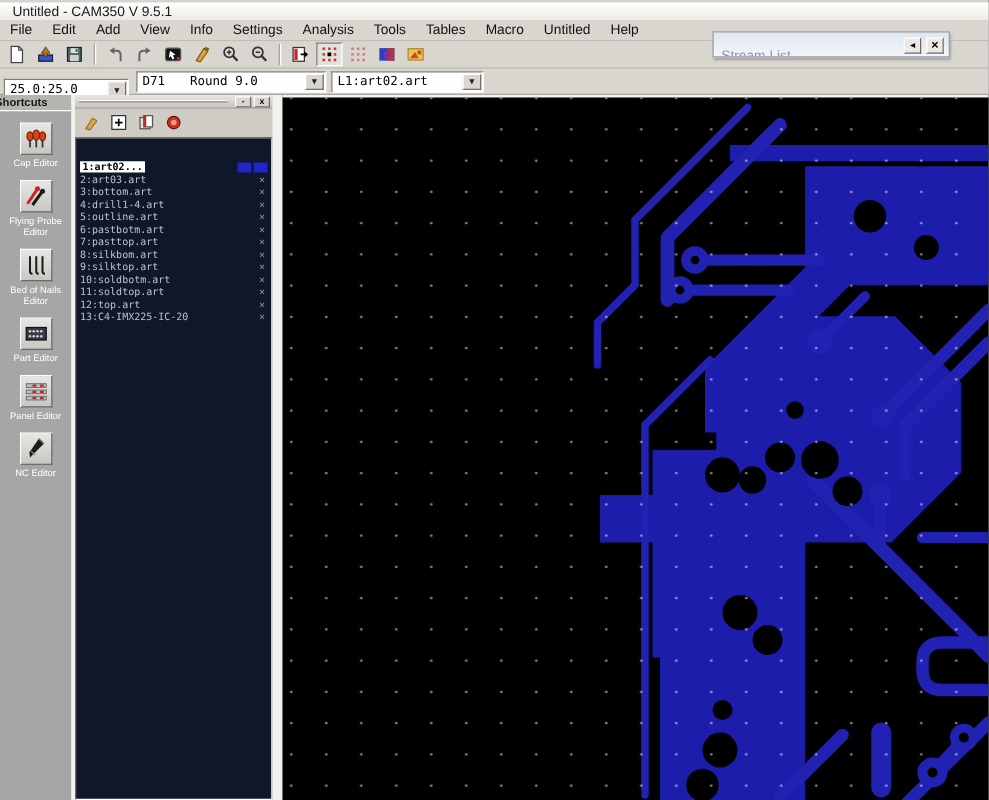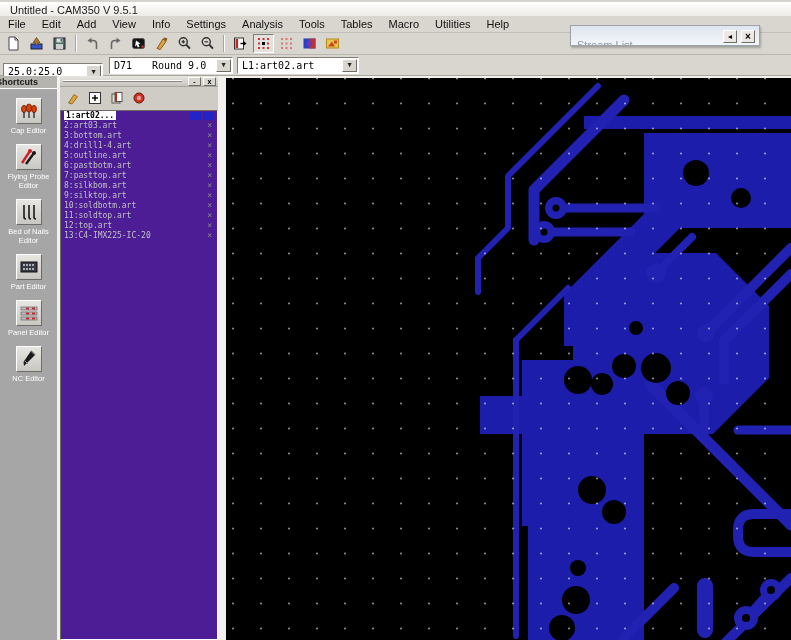--- a/index.html
+++ b/index.html
@@ -24,21 +24,21 @@
 
   .combobar { position:absolute; left:0; top:55px; width:791px; height:21px;
     background:#d9d6cf; display:flex; align-items:center; border-bottom:1px solid #aaa79f; }
   .combo { height:17px; background:#ffffff; border:1px solid; border-color:#807d78 #ffffff #ffffff #807d78;
     display:flex; align-items:center; font-size:10px; font-family:"DejaVu Sans Mono", monospace;
     color:#000; position:relative; margin-left:3px; padding-left:4px; }
   .combo .arrowbox { position:absolute; right:1px; top:1px; width:15px; height:13px;
     background:#d9d6cf; border:1px solid; border-color:#ffffff #6f6c68 #6f6c68 #ffffff;
     display:flex; align-items:center; justify-content:center; font-size:7px; color:#222; }
   .combo .txt { white-space:pre; }
-  .c1 { width:100px;margin-top:13px; } .c2 { width:124px; margin-left:6px; } .c3 { width:122px; margin-left:4px;text-align:center; }
+  .c1 { width:100px;margin-top:13px; } .c2 { width:152px; margin-left:6px; } .c3 { width:122px; margin-left:4px;text-align:center; }
   .c2 .code { width:38px; display:inline-block; }
 
   
   .stream { position:absolute; left:570px; top:25px; width:190px; height:21px; z-index:50;
     background:linear-gradient(#dfe6ee,#f3f6fa); border:1px solid #9aa2ac;
     box-shadow:1px 2px 2px rgba(0,0,0,.25); overflow:hidden; }
   .stream .stitle { position:absolute; left:6px; top:13px; font-size:11px; color:#8b96a3; }
   .stream .sbtn { position:absolute; top:4px; width:14px; height:13px; background:#ece9e4;
     border:1px solid; border-color:#ffffff #6f6c68 #6f6c68 #ffffff;
     font-size:8px; line-height:11px; text-align:center; color:#000; }
@@ -66,22 +66,22 @@
   .lp-titlebar { height:11px; background:linear-gradient(#e8e6e1,#c8c5bf); border-bottom:1px solid #a8a5a0;
     position:relative; }
   .lp-grip { position:absolute; left:3px; right:36px; top:4px; height:2px;
     border-top:1px solid #ffffff; border-bottom:1px solid #8a8783; }
   .lp-btn { position:absolute; top:1px; width:13px; height:9px; background:#d9d6cf;
     border:1px solid; border-color:#ffffff #6f6c68 #6f6c68 #ffffff;
     font-size:7px; line-height:7px; text-align:center; color:#000; font-weight:bold; }
   .lp-min { right:17px; } .lp-close { right:2px; }
   .lp-tools { height:22px; display:flex; align-items:center; padding-left:4px; background:#cfccc6; }
   .lp-tool { width:17px; height:16px; margin-right:5px; display:flex; align-items:center; justify-content:center; }
-  .lp-list { position:absolute; left:0; top:34px; right:0; bottom:0; background:#4c1d95;
-    border:1px solid; border-color:#6f6c68 #ffffff #ffffff #6f6c68; padding-top:0; }
+  .lp-list { position:absolute; left:0; top:34px; right:0; bottom:0; background:#0f172a;
+    border:1px solid; border-color:#6f6c68 #ffffff #ffffff #6f6c68; padding-top:18px; }
   .lrow { height:10px; font-family:"DejaVu Sans Mono", monospace; font-size:8px; color:#c2c2c2;
     position:relative; padding-left:3px; line-height:10px; white-space:nowrap; }
   .lrow .x { position:absolute; right:5px; top:0; color:#8a8a8a; }
   .lrow.sel { color:#000; }
   .lrow.sel .lbl { background:#ffffff; padding:0 2px; font-weight:bold; }
   .swatches { position:absolute; right:3px; top:1px; display:flex; gap:2px; }
   .swatch { width:11px; height:8px; background:#2323c8; }
 
   
   .canvas { position:absolute; left:226px; top:0; width:565px; height:564px; background:#000;
@@ -102,21 +102,21 @@
   <span>File</span>
   <span>Edit</span>
   <span>Add</span>
   <span>View</span>
   <span>Info</span>
   <span>Settings</span>
   <span>Analysis</span>
   <span>Tools</span>
   <span>Tables</span>
   <span>Macro</span>
-  <span>Utilities</span>
+  <span>Untitled</span>
   <span>Help</span>
 </div>
 
 <div class="toolbar">
   <div class="tbtn">
     <svg width="15" height="15">
         <path d="M3,1 h6 l3,3 v10 h-9 z" fill="#ffffff" stroke="#444" stroke-width="1"></path>
         <path d="M9,1 v3 h3" fill="none" stroke="#444"></path>
       </svg>
   </div>

